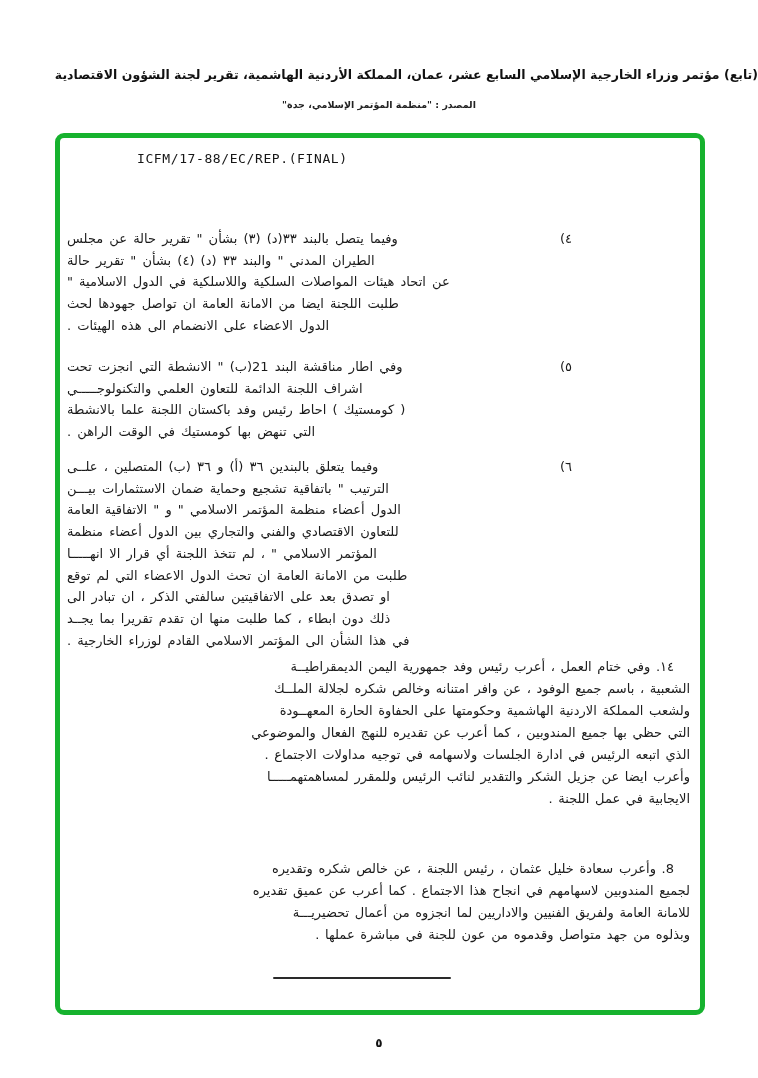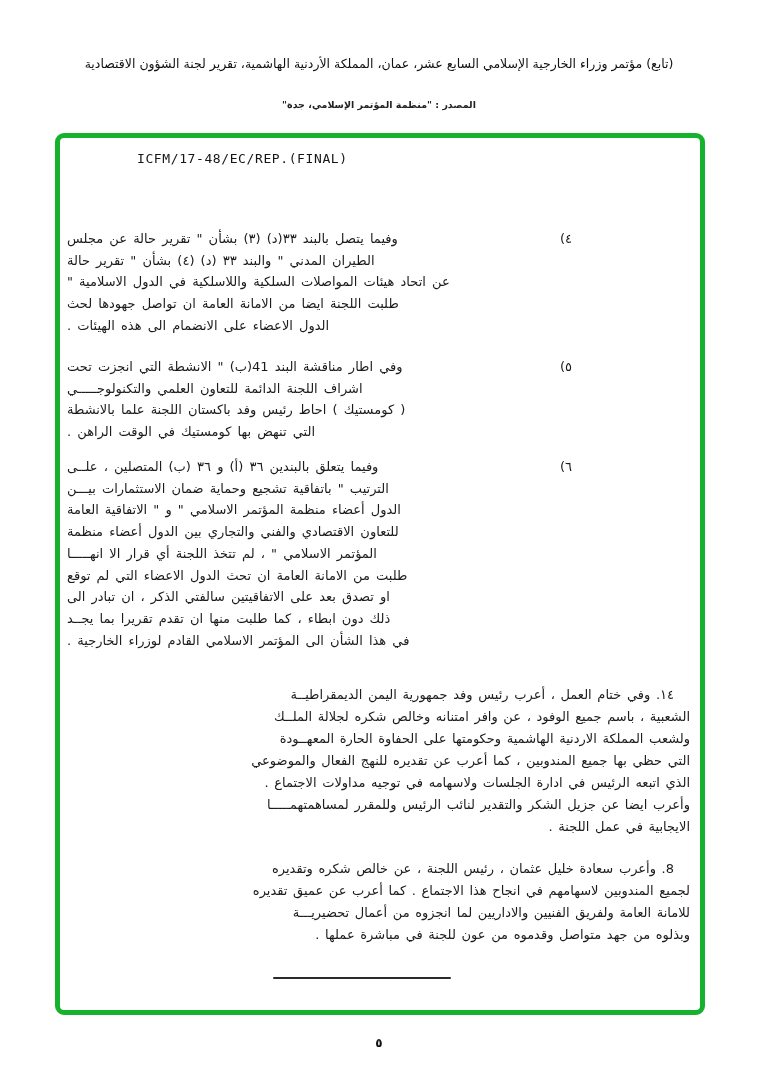--- a/index.html
+++ b/index.html
@@ -3,22 +3,22 @@
 <meta charset="utf-8">
 <style>
   * { margin:0; padding:0; box-sizing:border-box; }
   html,body { background:#ffffff; }
   body {
     width:758px; height:1078px; position:relative; overflow:hidden;
     font-family:"DejaVu Sans", sans-serif; color:#1b1b1b;
     direction:rtl;
   }
   .doc-title {
-    position:absolute; top:56px; left:0; width:758px;
-    text-align:center; font-weight:normal; font-size:12.5px;
+    position:absolute; top:67px; left:0; width:758px;
+    font-weight:bold; font-size:12.5px;
     white-space:nowrap; color:#111;
   }
   .doc-source {
     position:absolute; top:99px; left:0; width:758px;
     text-align:center; font-weight:bold; font-size:9.5px; color:#222;
   }
   .frame {
     position:absolute; left:55px; top:133px; width:650px; height:882px;
     border:5px solid #16b22e; border-radius:9px; background:transparent;
   }
@@ -42,53 +42,53 @@
   }
   .para {
     position:absolute; right:10px; width:630px;
     font-size:13px; line-height:22px;
     white-space:pre-line; text-align:right; word-spacing:1.5px;
     text-indent:16px;
   }
   #item-4 { top:90px; }
   #item-5 { top:218px; }
   #item-6 { top:318px; }
-  #para-14 { top:546px;padding-left:26px; }
+  #para-14 { top:518px;padding-left:26px; }
   #para-15 { top:720px; }
   .footnote-divider {
     position:absolute; top:839px; left:213px; width:178px; height:2px;
     background:#2a2a2a; border-radius:1px;
   }
   .page-number {
     position:absolute; top:1036px; left:0; width:758px;
     text-align:center; font-size:12px; font-weight:bold; color:#111;
   }
 </style>
 </head>
 <body>
 
 <div class="doc-title">(تابع) مؤتمر وزراء الخارجية الإسلامي السابع عشر، عمان، المملكة الأردنية الهاشمية، تقرير لجنة الشؤون الاقتصادية</div>
 <div class="doc-source">المصدر :  "منظمة المؤتمر الإسلامي، جدة"</div>
 
 <div class="frame">
 
-  <div class="ref">ICFM/17-48/EC/REP.(FINAL)</div>
+  <div class="ref">ICFM/17-88/EC/REP.(FINAL)</div>
 
   <div class="item" id="item-4">
     <span class="num">٤)</span>
     <div class="txt">وفيما يتصل بالبند ٣٣(د) (٣) بشأن " تقرير حالة عن مجلس
 الطيران المدني "  والبند ٣٣ (د) (٤) بشأن " تقرير حالة
 عن اتحاد هيئات المواصلات السلكية واللاسلكية في الدول الاسلامية "
 طلبت اللجنة ايضا من الامانة العامة ان تواصل جهودها لحث
 الدول الاعضاء على الانضمام الى هذه الهيئات .</div>
   </div>
 
   <div class="item" id="item-5">
     <span class="num">٥)</span>
-    <div class="txt">وفي اطار مناقشة البند 41(ب) " الانشطة التي انجزت تحت
+    <div class="txt">وفي اطار مناقشة البند 21(ب) " الانشطة التي انجزت تحت
 اشراف اللجنة الدائمة للتعاون العلمي والتكنولوجـــــي
 ( كومستيك ) احاط رئيس وفد باكستان اللجنة علما بالانشطة
 التي تنهض بها كومستيك في الوقت الراهن .</div>
   </div>
 
   <div class="item" id="item-6">
     <span class="num">٦)</span>
     <div class="txt">وفيما يتعلق بالبندين ٣٦ (أ) و ٣٦ (ب) المتصلين ، علــى
 الترتيب " باتفاقية تشجيع وحماية ضمان الاستثمارات بيـــن
 الدول أعضاء منظمة المؤتمر الاسلامي " و " الاتفاقية العامة

